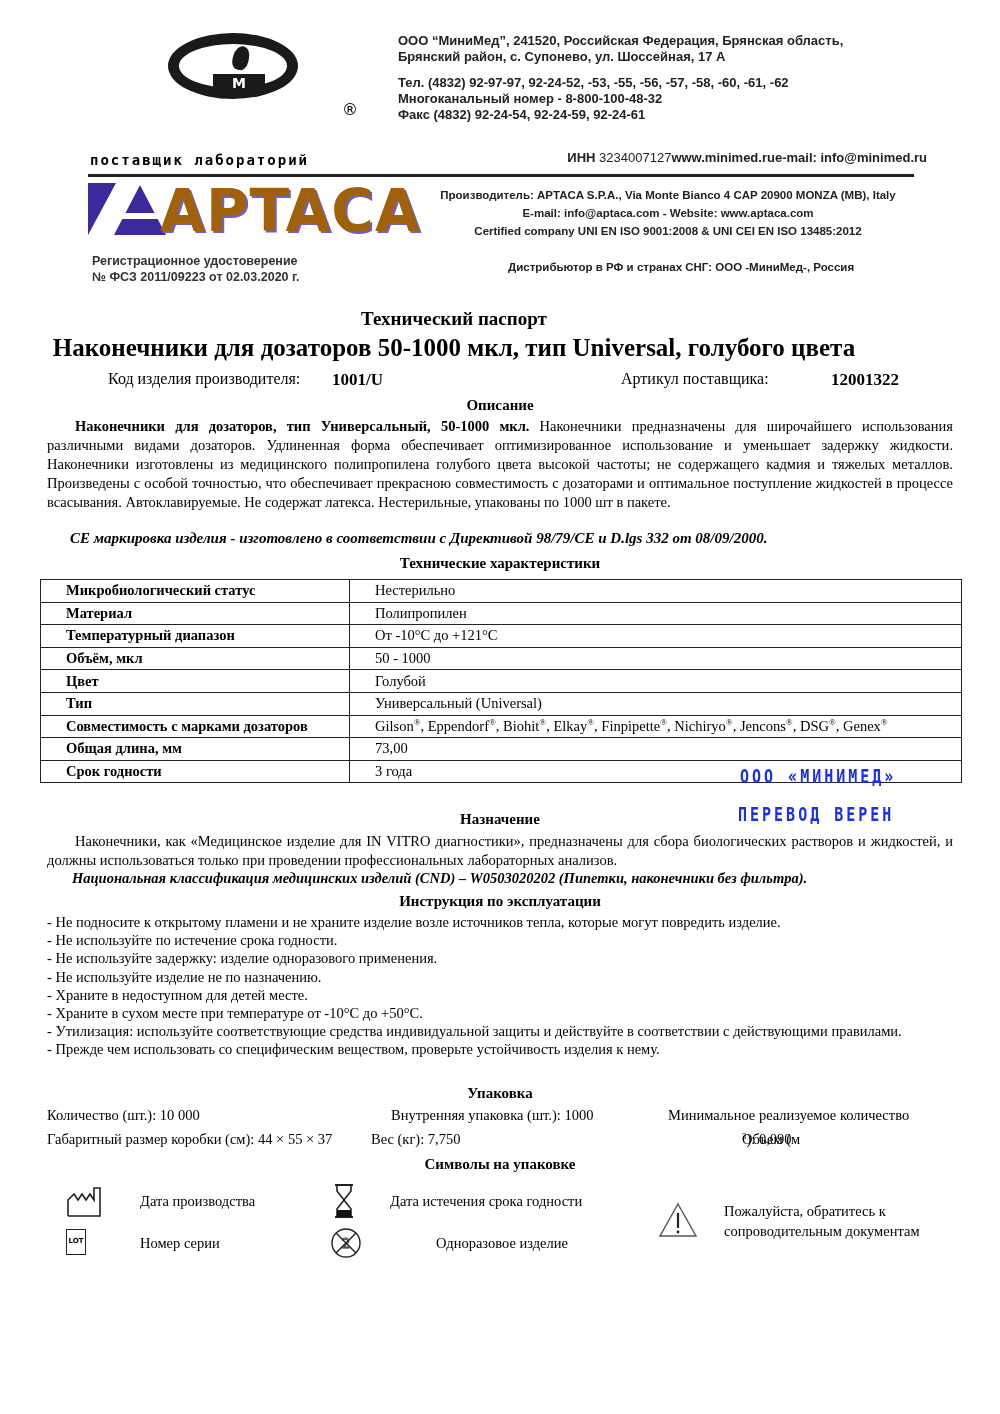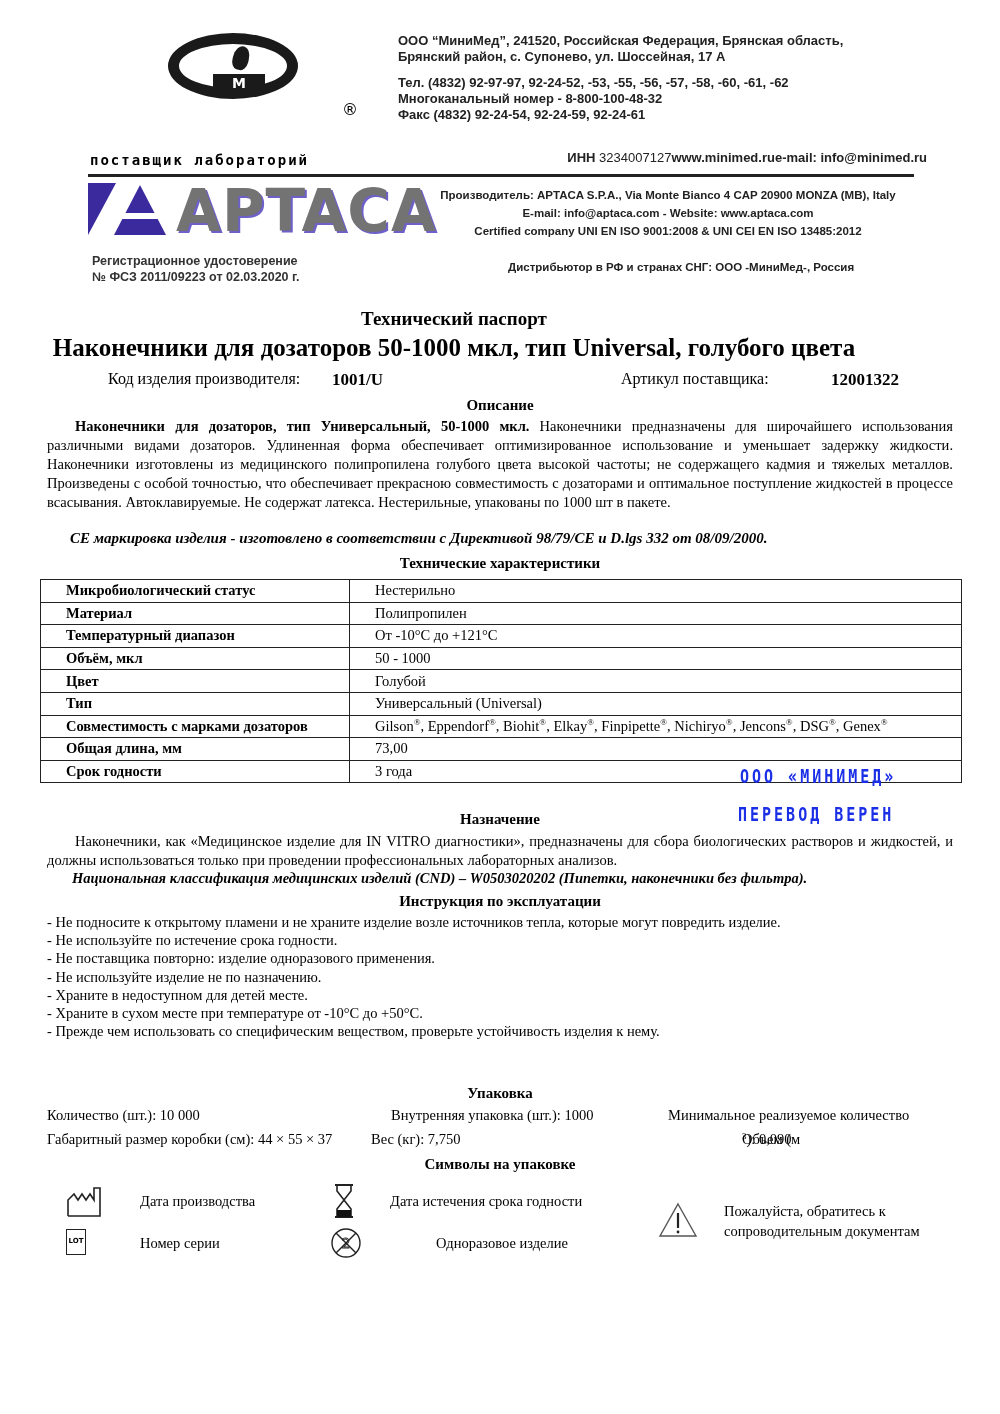--- a/index.html
+++ b/index.html
@@ -21,21 +21,21 @@
     .hdr-contacts .blk { margin-bottom: 10px; }
     .hdr-contacts .row3 { position: absolute; top: 117px; left: 0; width: 520px; display: flex; justify-content: flex-end; margin-left: 9px; }
     .inn-val { font-weight: normal; }
 
     .hdr-rule { position: absolute; left: 88px; top: 174px; width: 826px; height: 3px; background: #222; }
 
     .aptaca-logo { position: absolute; left: 88px; top: 183px; width: 325px; height: 55px; }
     .ap-tri { position: absolute; left: 0; top: 0; width: 0; height: 0; border-left: 28px solid #3a2a9e; border-bottom: 52px solid transparent; }
     .ap-a { position: absolute; left: 26px; top: 2px; width: 0; height: 0; border-left: 26px solid transparent; border-right: 26px solid transparent; border-bottom: 50px solid #3a2a9e; }
     .ap-a-stripe { position: absolute; left: 32px; top: 30px; width: 40px; height: 6px; background: #fff; }
-    .ap-word { position: absolute; left: 88px; top: -6px; font: bold 58px "DejaVu Sans", sans-serif; color: #737373; letter-spacing: 1px;
+    .ap-word { position: absolute; left: 72px; top: -6px; font: bold 58px "DejaVu Sans", sans-serif; color: #a16207; letter-spacing: 1px;
       text-shadow: 2px 2px 0 #6d60c9; }
 
     .hdr-reg { position: absolute; left: 92px; top: 253px; font: bold 12.5px "Liberation Sans", sans-serif; color: #333; line-height: 16px; }
 
     .hdr-aptaca-info { position: absolute; left: 418px; top: 186px; width: 500px; font: bold 11.5px "Liberation Sans", sans-serif; color: #222; line-height: 18px; text-align: center; }
     .hdr-distributor { position: absolute; left: 508px; top: 261px; font: bold 11.5px "Liberation Sans", sans-serif; color: #222; }
 
     
     .center { position: absolute; left: 0; width: 908px; text-align: center; }
     .doc-kind { top: 308px; font-weight: bold; font-size: 19px; }
@@ -198,24 +198,25 @@
 <div class="stamp stamp2">ПЕРЕВОД ВЕРЕН</div>
 
 <div class="sect" style="top:811px;">Назначение</div>
 <p class="para indent" style="top:832px;">Наконечники, как «Медицинское изделие для IN VITRO диагностики», предназначены для сбора биологических растворов и жидкостей, и должны использоваться только при проведении профессиональных лабораторных анализов.</p>
 <div class="italic-line" style="left:72px; top:870px;">Национальная классификация медицинских изделий (CND) – W0503020202 (Пипетки, наконечники без фильтра).</div>
 
 <div class="sect" style="top:893px;">Инструкция по эксплуатации</div>
 <ul class="rules">
   <li>- Не подносите к открытому пламени и не храните изделие возле источников тепла, которые могут повредить изделие.</li>
   <li>- Не используйте по истечение срока годности.</li>
-  <li>- Не поставщика повторно: изделие одноразового применения.</li>
+  <li>- Не используйте задержку: изделие одноразового применения.</li>
   <li>- Не используйте изделие не по назначению.</li>
   <li>- Храните в недоступном для детей месте.</li>
   <li>- Храните в сухом месте при температуре от -10°C до +50°C.</li>
+  <li>- Утилизация: используйте соответствующие средства индивидуальной защиты и действуйте в соответствии с действующими правилами.</li>
   <li>- Прежде чем использовать со специфическим веществом, проверьте устойчивость изделия к нему.</li>
 </ul>
 
 <div class="sect" style="top:1085px;">Упаковка</div>
 <div class="pack-row" style="top:1107px;">
   <span style="left:0;">Количество (шт.):  10 000</span>
   <span style="left:344px;">Внутренняя упаковка (шт.):  1000</span>
   <span style="left:621px;">Минимальное реализуемое количество</span>
 </div>
 <div class="pack-row" style="top:1131px;">

